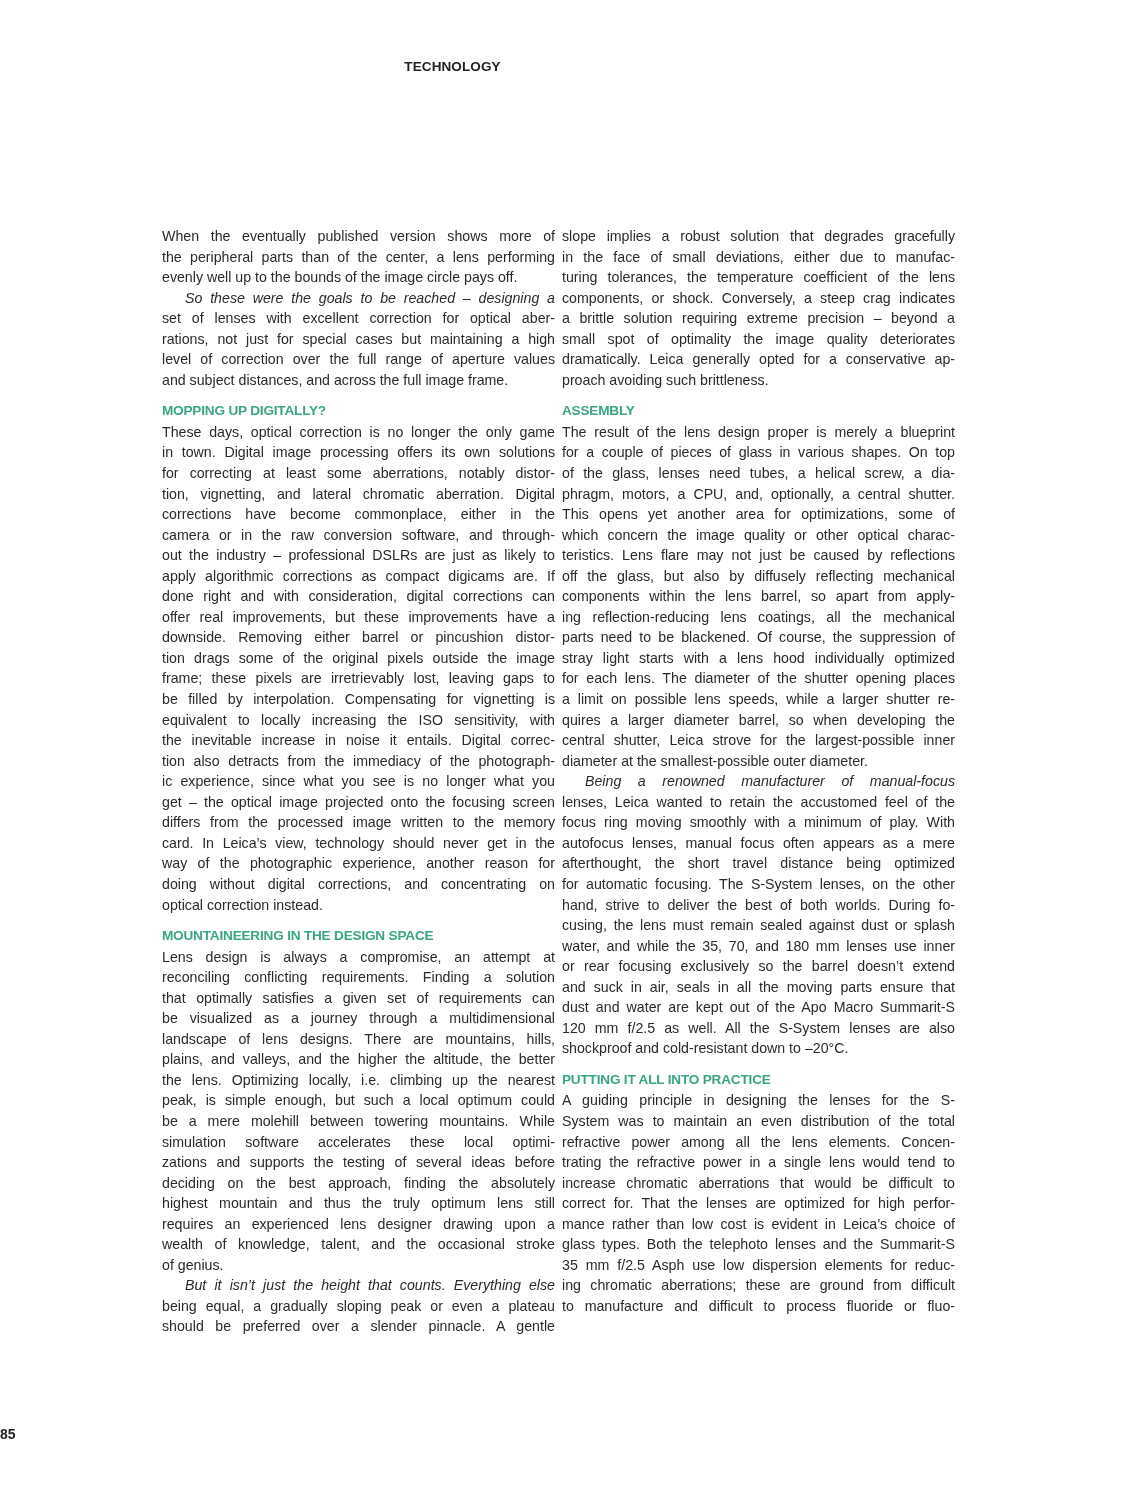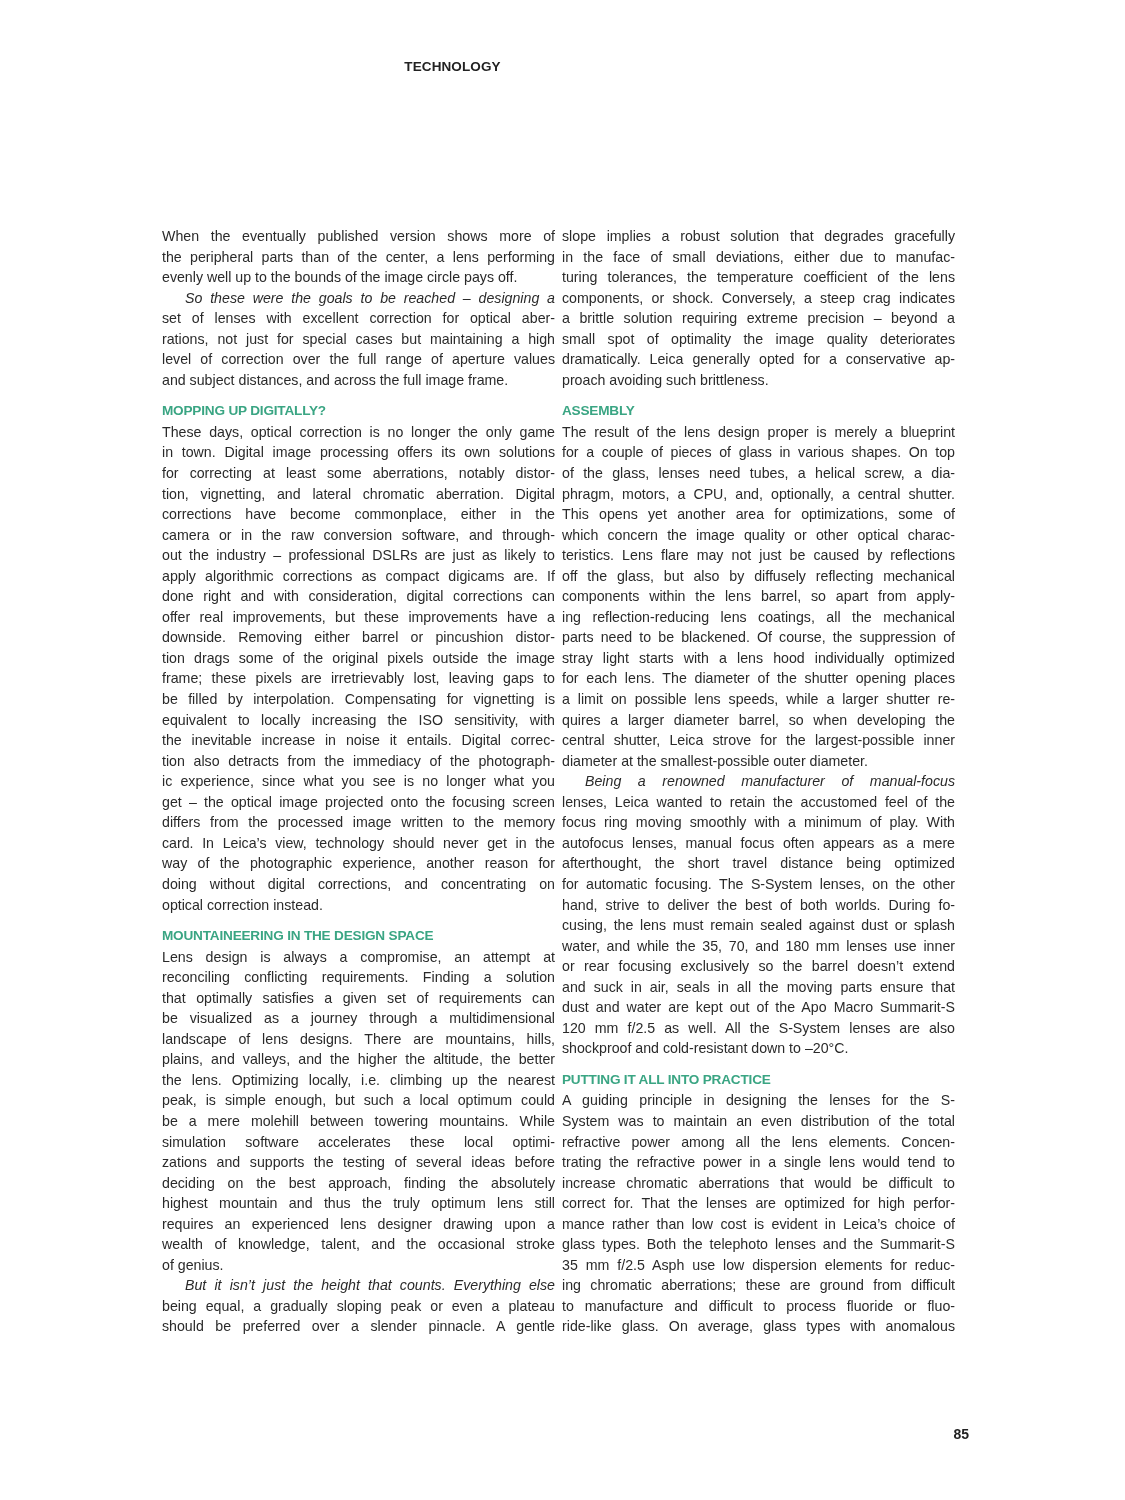--- a/index.html
+++ b/index.html
@@ -1,20 +1,20 @@
 <!DOCTYPE html>
 <html><head>
 <meta charset="utf-8">
 <style>
   html, body { margin: 0; padding: 0; background: #ffffff; }
   body { width: 1125px; height: 1500px; position: relative; overflow: hidden;
          font-family: "Liberation Sans", sans-serif; color: #2a2a2a; }
   .running-head { position: absolute; top: 59px; left: 0; width: 905px; text-align: center;
          font-weight: bold; font-size: 13.5px; letter-spacing: 0.1px; color: #222; }
-  .folio { position: absolute; top: 1426px; left: 0; width: 969px; text-align: right;
+  .folio { position: absolute; top: 1426px; left: 0; width: 969px; text-align: left;
          font-weight: bold; font-size: 14px; color: #222; }
   .col { position: absolute; top: 226px; width: 393px; font-size: 14.2px; line-height: 20.55px; }
   .col-left { left: 162px; }
   .col-right { left: 562px; }
   .line { display: block; text-align: justify; text-align-last: justify; white-space: nowrap; height: 20.55px; overflow: visible; }
   .line.last { text-align-last: left; }
   .line.indent { padding-left: 23px; font-style: italic; }
   .heading { display: block; color: #3aa583; font-weight: bold; font-size: 13.6px; height: 20.55px; letter-spacing: -0.2px; }
   .gap { display: block; height: 11px; }
   .para { display: block; }
@@ -146,17 +146,16 @@
       <span class="line">System was to maintain an even distribution of the total</span>
       <span class="line">refractive power among all the lens elements. Concen-</span>
       <span class="line">trating the refractive power in a single lens would tend to</span>
       <span class="line">increase chromatic aberrations that would be difficult to</span>
       <span class="line">correct for. That the lenses are optimized for high perfor-</span>
       <span class="line">mance rather than low cost is evident in Leica’s choice of</span>
       <span class="line">glass types. Both the telephoto lenses and the Summarit-S</span>
       <span class="line">35 mm f/2.5 Asph use low dispersion elements for reduc-</span>
       <span class="line">ing chromatic aberrations; these are ground from difficult</span>
       <span class="line">to manufacture and difficult to process fluoride or fluo-</span>
-      <span class="line">ride-like glass. On average, glass types with anomalous</span>
     </span>
   </div>
 
 <div class="folio">85</div>
 
 </body></html>

